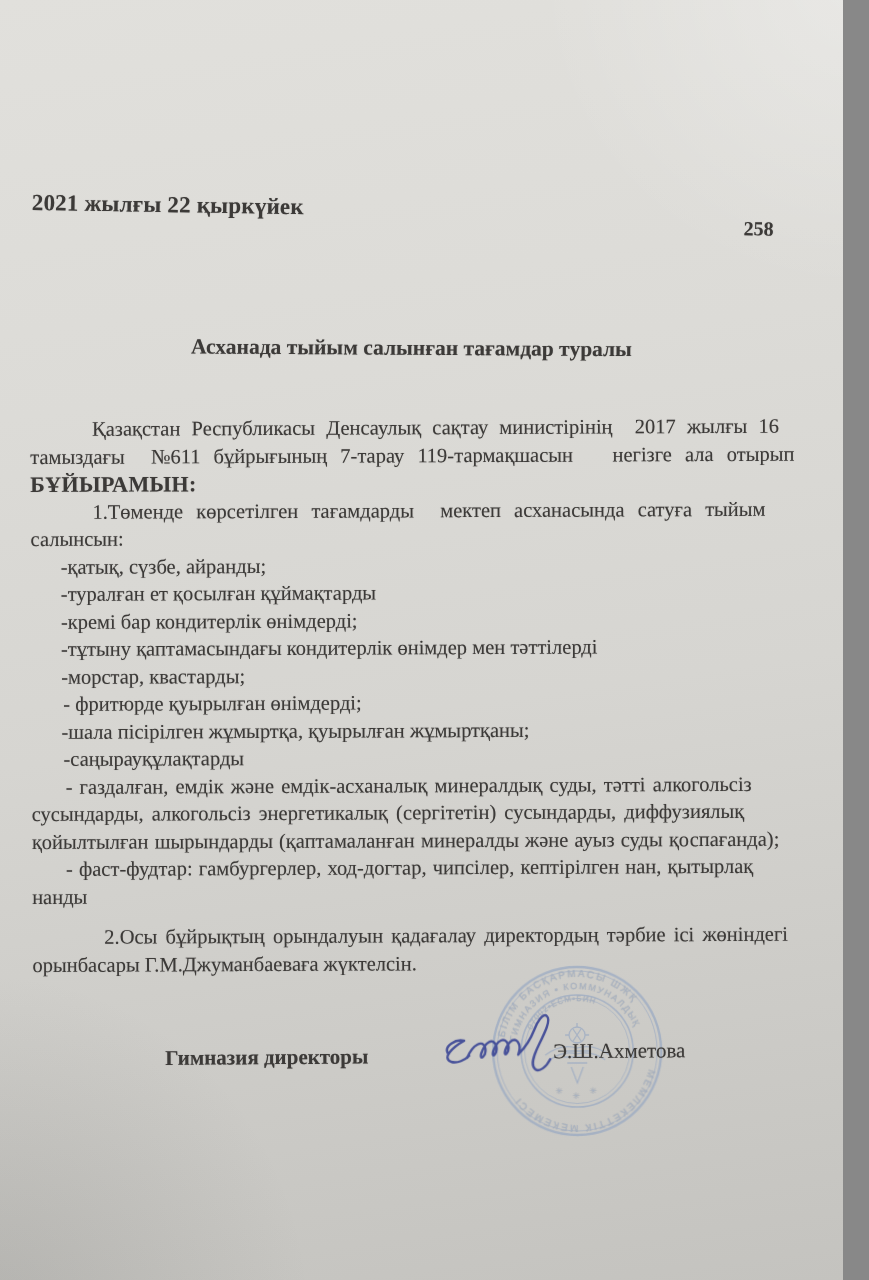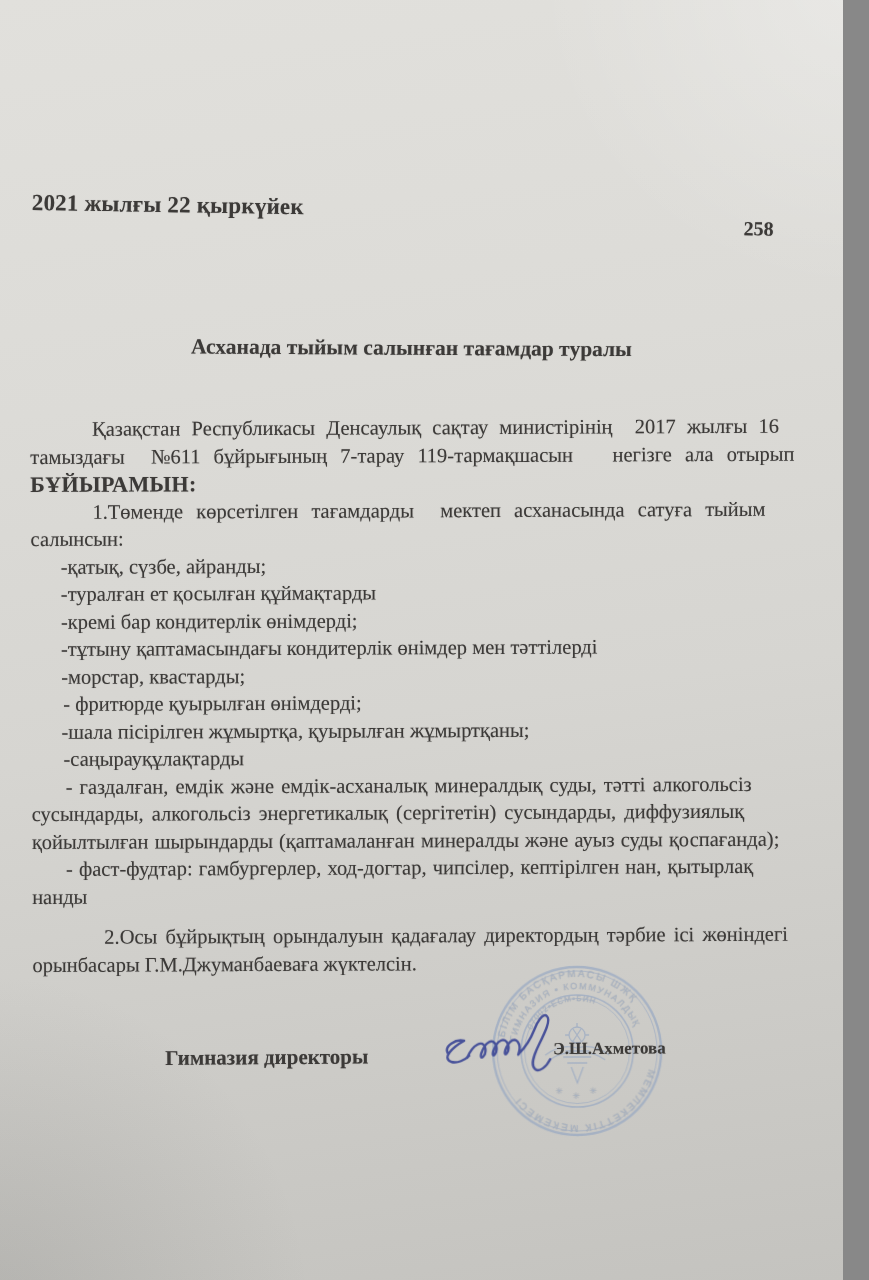--- a/index.html
+++ b/index.html
@@ -45,21 +45,21 @@
     min-height: 27.5px;
     white-space: pre-wrap;
   }
   .doc-line.bold { font-weight: bold; font-size: 22px; letter-spacing: 0.4px; }
   .sig-footer {
     position: absolute; left: 0; top: 0; width: 869px; height: 1280px;
     transform: rotate(-0.4deg);
     transform-origin: 50% 80%;
   }
   .sig-position { position: absolute; left: 165px; top: 1044px; font-weight: bold; font-size: 21px; }
-  .sig-name { position: absolute; left: 553px; top: 1040px; font-weight: bold; font-size: 17px; }
+  .sig-name { position: absolute; left: 553px; top: 1040px; font-weight: normal; font-size: 21px; }
   .stamp {
     position: absolute; left: 489px; top: 964px;
     opacity: 0.60;
     filter: blur(0.45px);
   }
   .signature {
     position: absolute; left: 438px; top: 1002px;
     filter: blur(0.2px);
   }
 </style>

